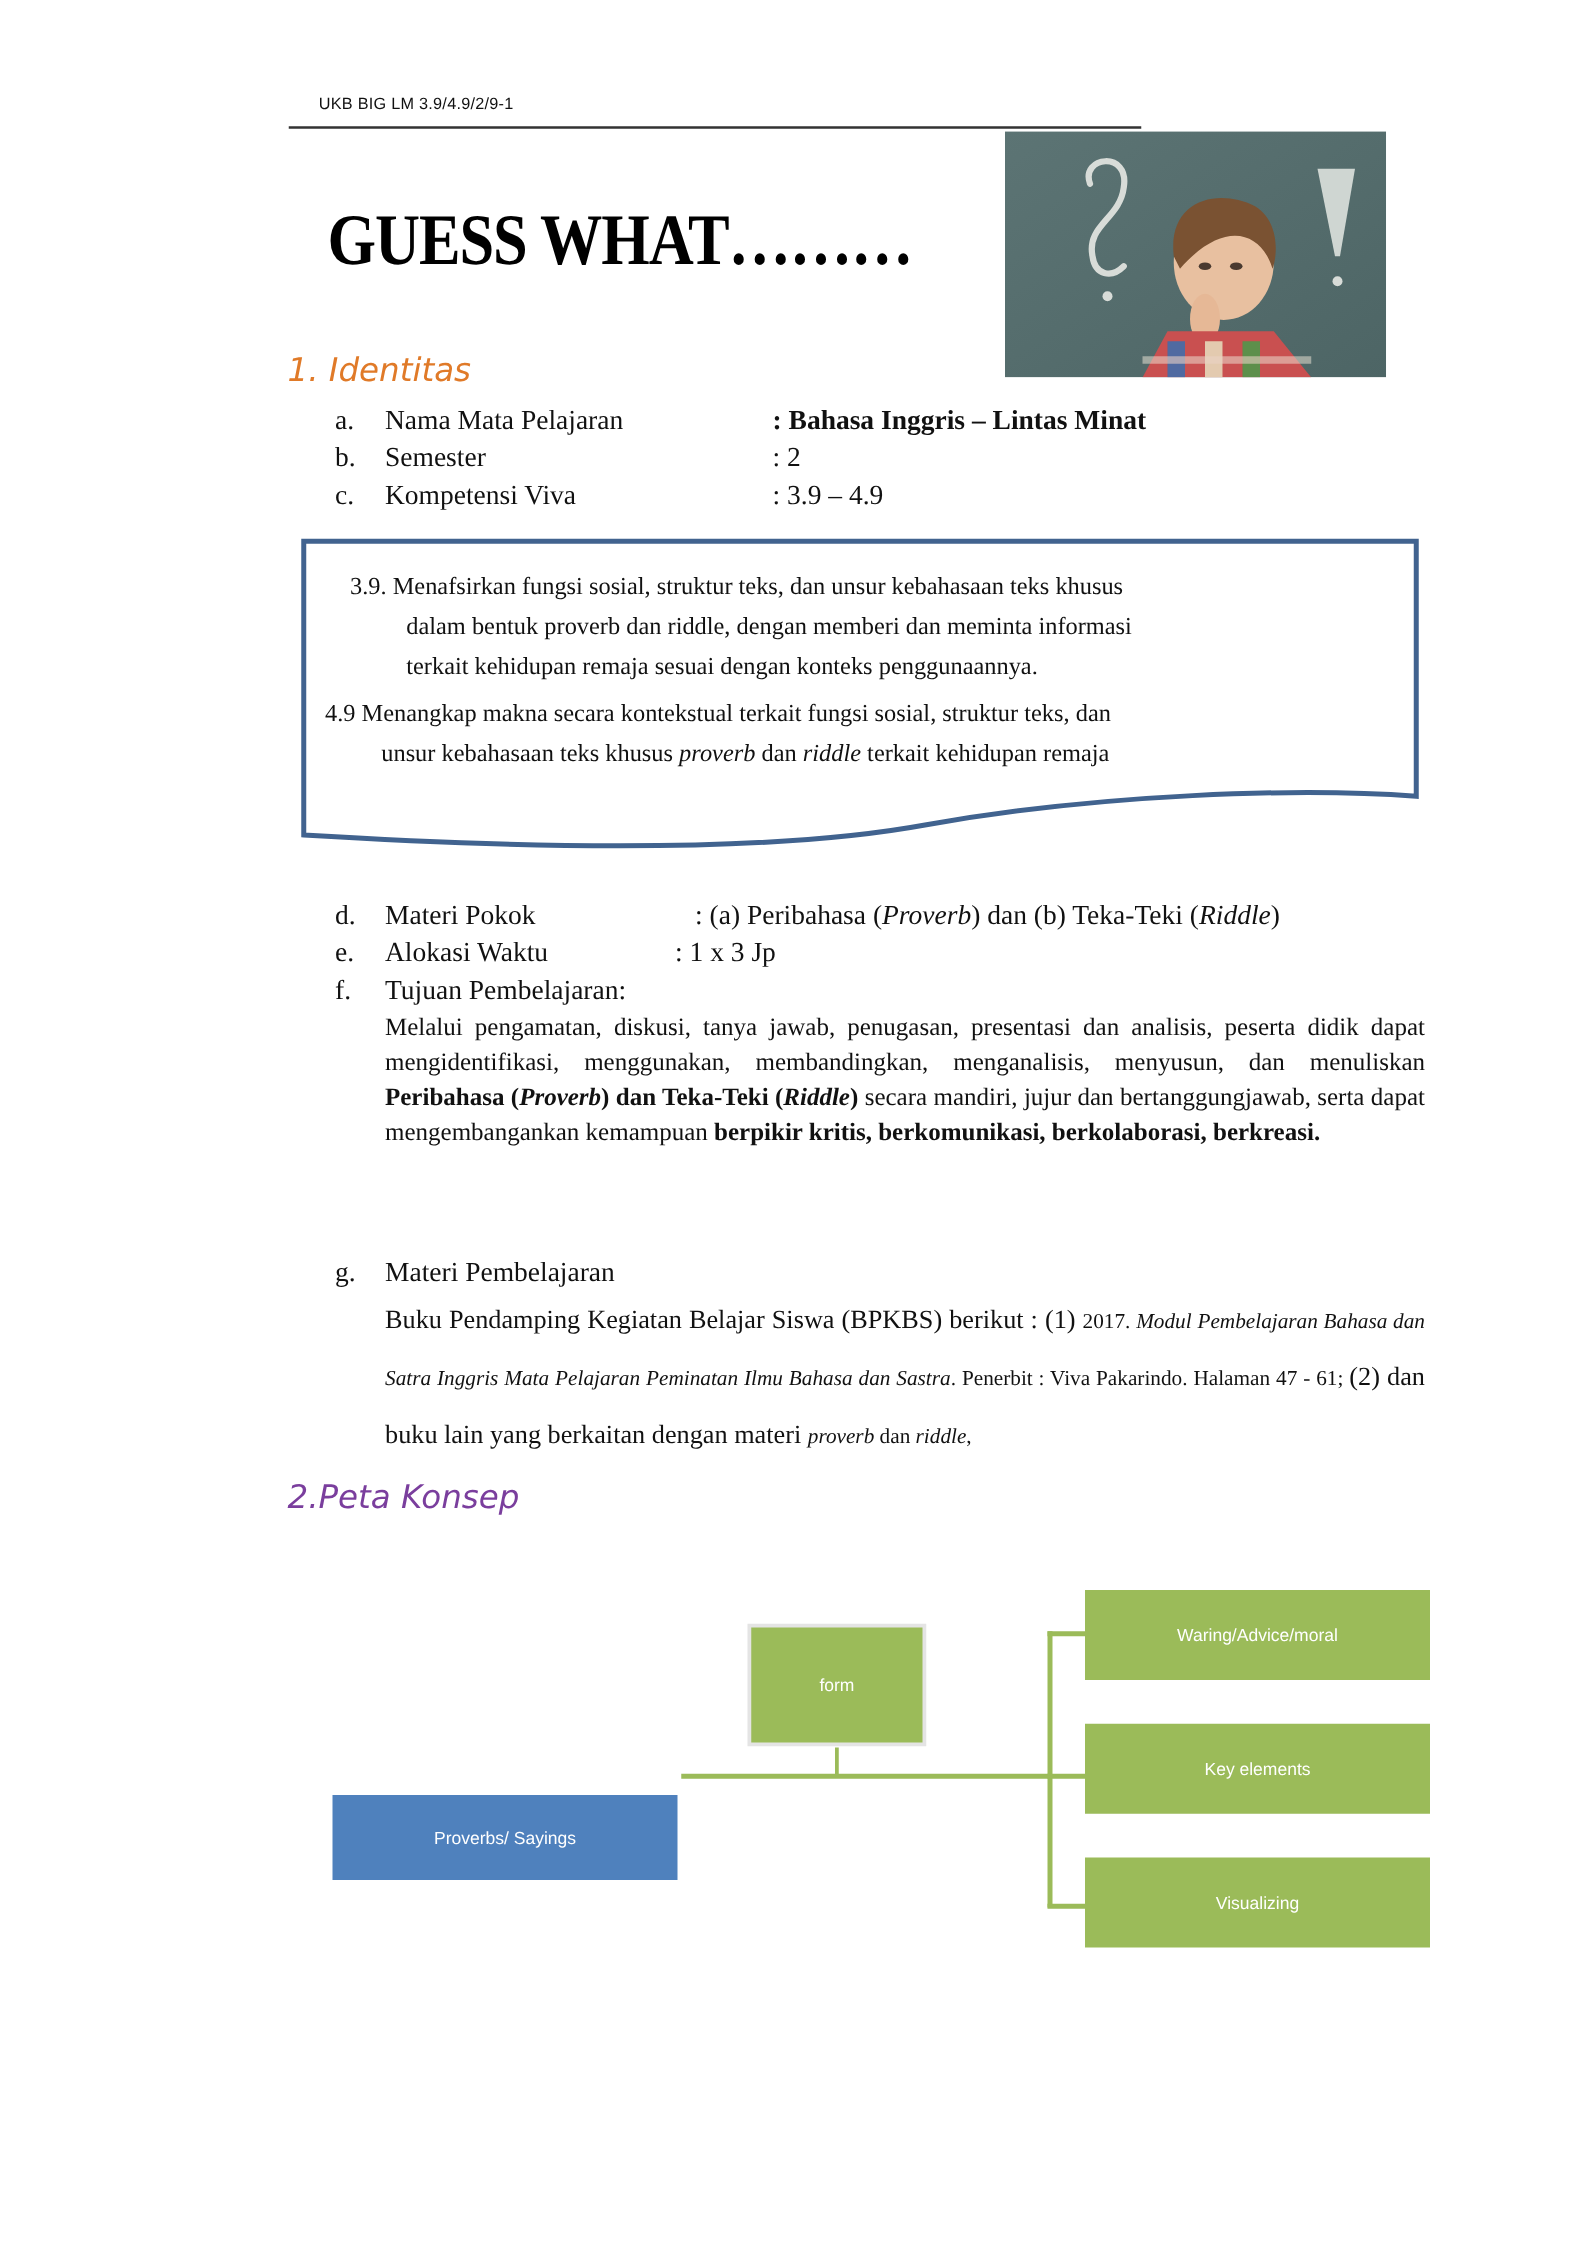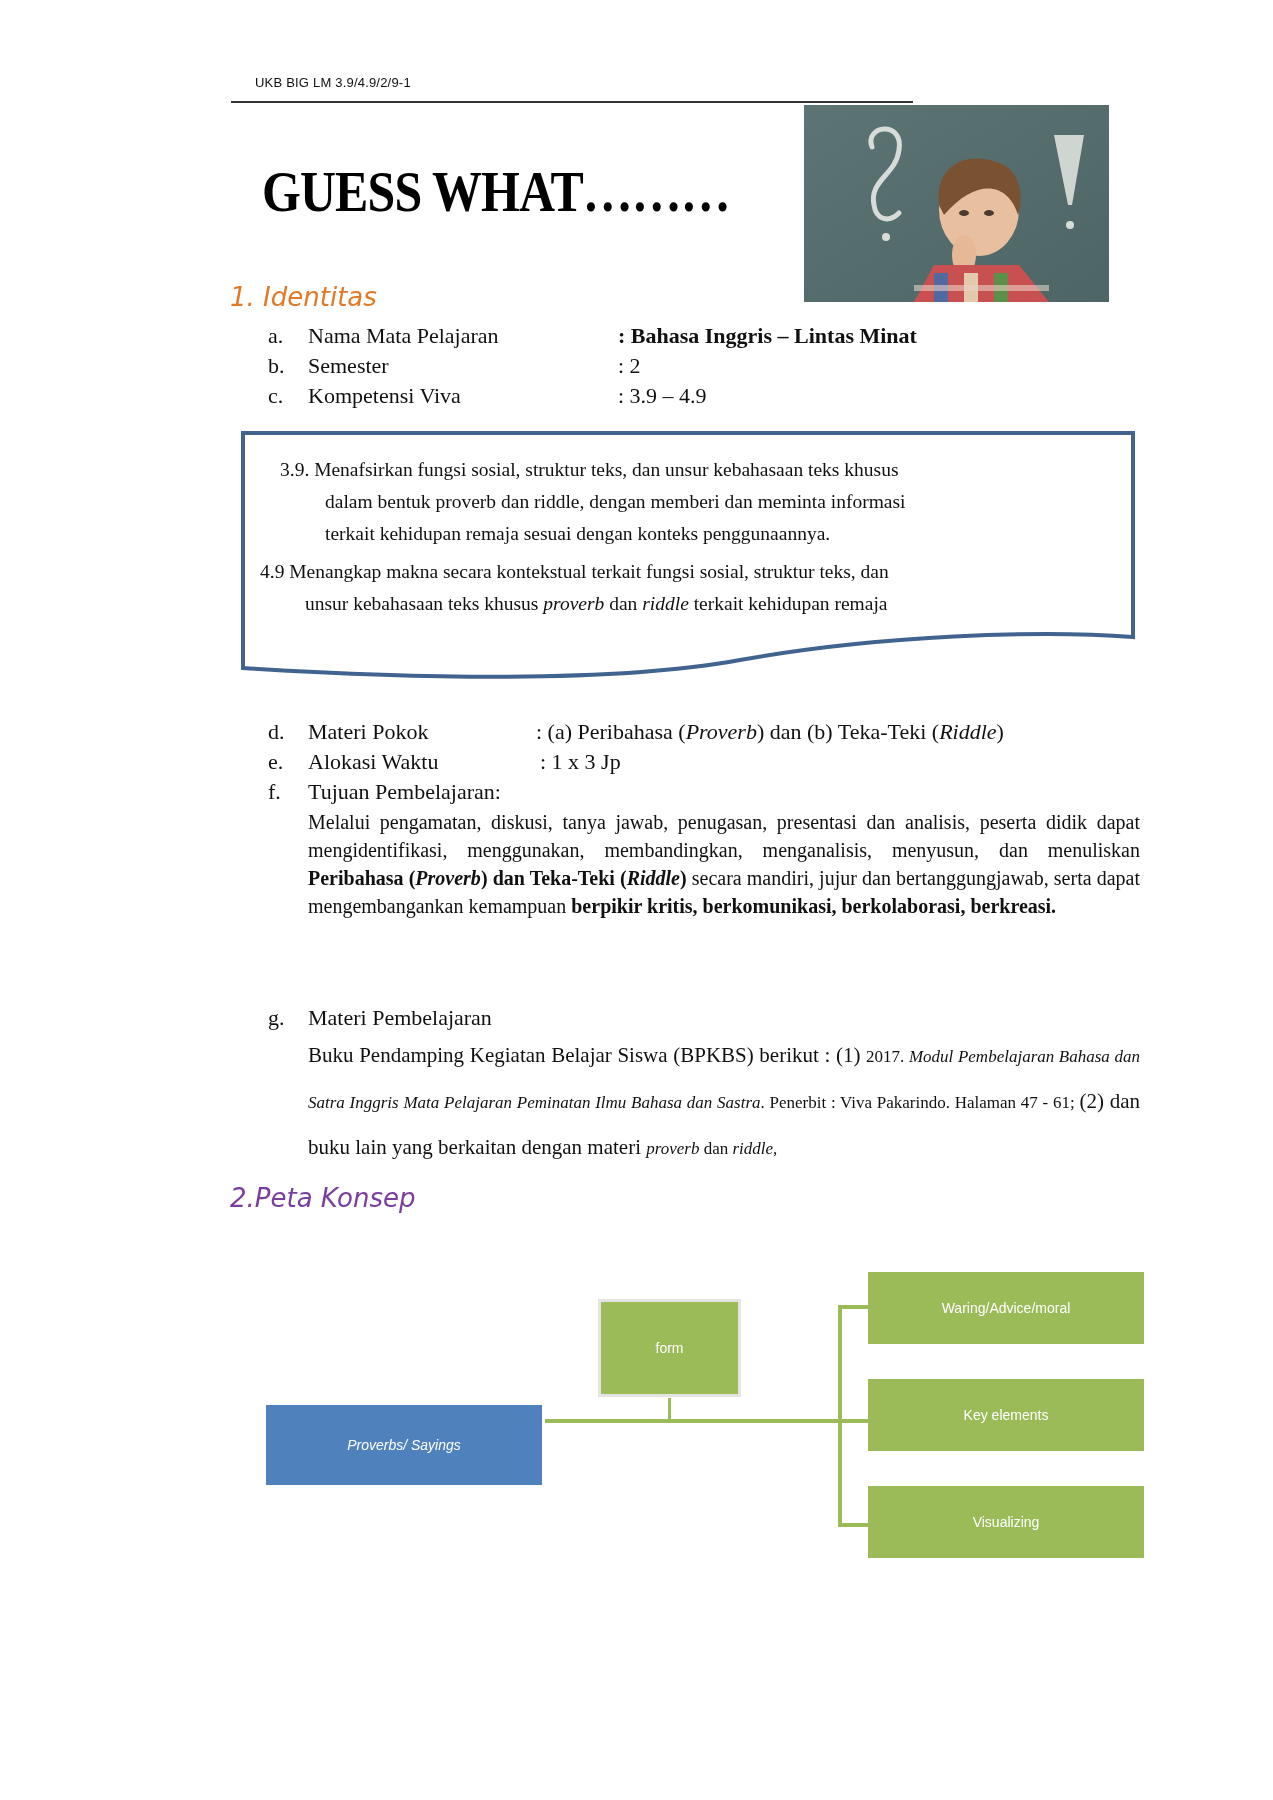--- a/index.html
+++ b/index.html
@@ -101,21 +101,21 @@
   </div>
   <div class="abs kd-text" style="left:20px; top:126px; width:850px;">
     <span>4.9 Menangkap makna secara kontekstual terkait fungsi sosial, struktur teks, dan</span>
     <span class="indent"><span>unsur kebahasaan teks khusus </span><i>proverb</i><span> dan </span><i>riddle</i><span> terkait kehidupan remaja</span></span>
   </div>
 </div>
 
 <div class="abs row" style="left:268px; top:717px; width:880px; height:30px;">
   <span class="lbl">d.</span>
   <span class="key">Materi Pokok</span>
-  <span class="val" style="left:268px;"><span>: (a) Peribahasa (</span><i>Proverb</i><span>) dan (b) Teka-Teki (</span><i>Riddle</i><span>)</span></span>
+  <span class="val" style="left:288px;"><span>: (a) Peribahasa (</span><i>Proverb</i><span>) dan (b) Teka-Teki (</span><i>Riddle</i><span>)</span></span>
 </div>
 <div class="abs row" style="left:268px; top:747px; width:880px; height:30px;">
   <span class="lbl">e.</span>
   <span class="key">Alokasi Waktu</span>
   <span class="val" style="left:272px;">: 1 x 3 Jp</span>
 </div>
 <div class="abs row" style="left:268px; top:777px; width:880px; height:30px;">
   <span class="lbl">f.</span>
   <span class="key">Tujuan Pembelajaran:</span>
 </div>
@@ -132,18 +132,18 @@
 
 <div class="abs" style="left:0; top:0; width:1273px; height:1800px; pointer-events:none;">
 
   <div class="line" style="left:545px; top:1419px; width:295px; height:4px;"></div>
   <div class="line" style="left:668px; top:1398px; width:3px; height:22px;"></div>
   <div class="line" style="left:838px; top:1305px; width:4px; height:221px;"></div>
   <div class="line" style="left:838px; top:1305px; width:30px; height:4px;"></div>
   <div class="line" style="left:838px; top:1419px; width:30px; height:4px;"></div>
   <div class="line" style="left:838px; top:1523px; width:30px; height:4px;"></div>
 
-  <div class="node blue" style="left:266px; top:1405px; width:276px; height:80px;font-style:italic;">Proverbs/ Sayings</div>
+  <div class="node blue" style="left:266px; top:1436px; width:276px; height:68px;">Proverbs/ Sayings</div>
   <div class="node green" style="left:601px; top:1302px; width:137px; height:92px; box-shadow:0 0 0 3px #e4e4e4;">form</div>
   <div class="node green" style="left:868px; top:1272px; width:276px; height:72px;">Waring/Advice/moral</div>
   <div class="node green" style="left:868px; top:1379px; width:276px; height:72px;">Key elements</div>
   <div class="node green" style="left:868px; top:1486px; width:276px; height:72px;">Visualizing</div>
 </div>
 
 </body></html>

